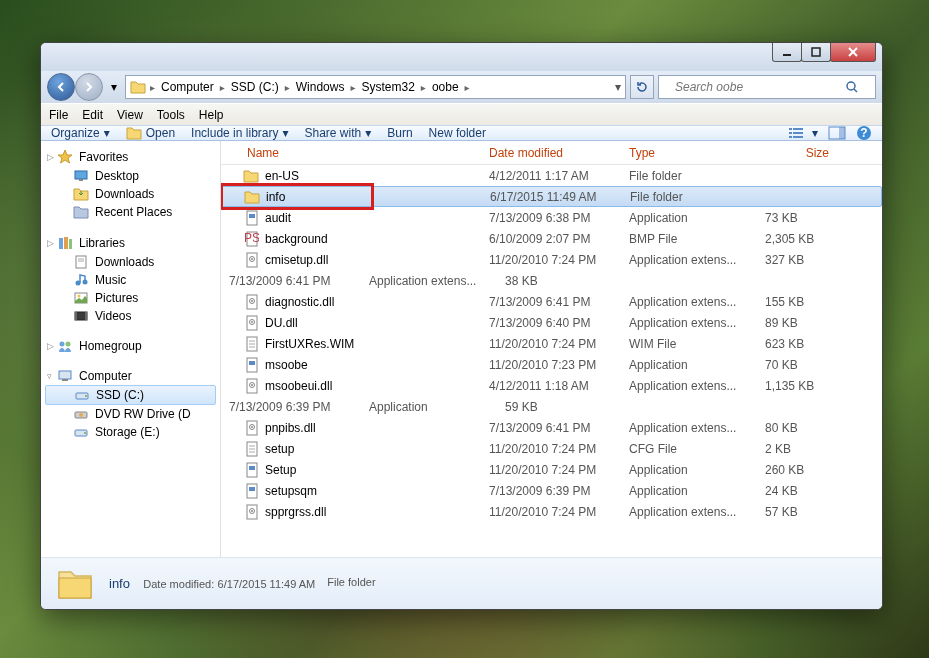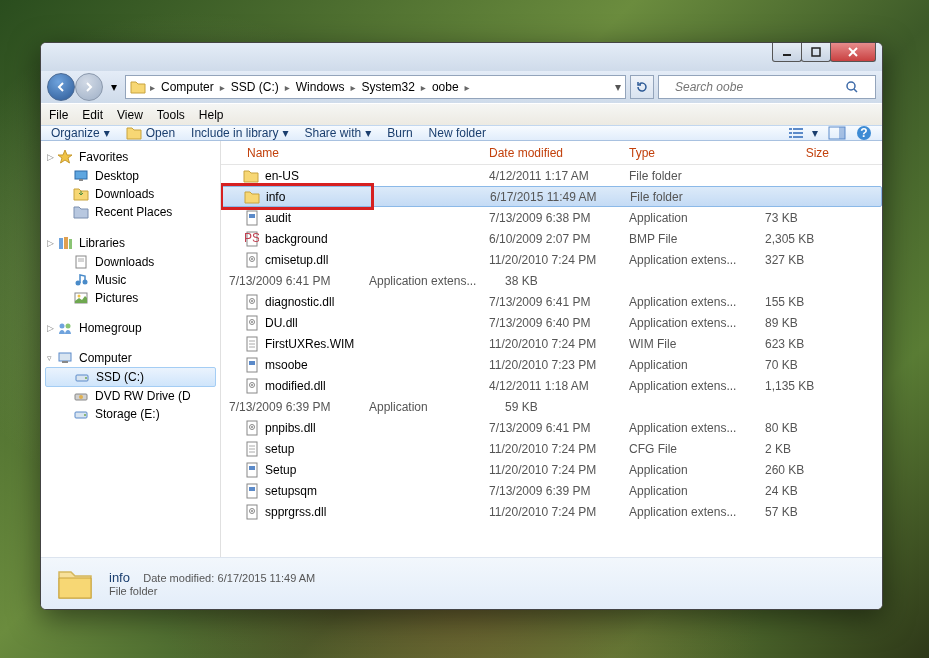--- a/index.html
+++ b/index.html
@@ -61,21 +61,21 @@
 .cell { padding: 0 8px; white-space: nowrap; overflow: hidden; text-overflow: ellipsis; }
 .cell.name { width: 260px; display: flex; align-items: center; gap: 6px; padding-left: 22px; }
 .cell.date { width: 140px; color: #555; }
 .cell.type { width: 136px; color: #555; }
 .cell.size { width: 80px; text-align: left; color: #555; }
 
 .highlight-box { position: absolute; border: 3px solid #d62020; pointer-events: none; }
 
 .detailbar { height: 52px; border-top: 1px solid #dce4ef; background: linear-gradient(#f2f7fc,#e3edf9); display: flex; align-items: center; padding: 0 14px; gap: 14px; }
 .detail-icon { width: 40px; height: 40px; }
-.detail-text { display: flex; flex-direction: column; gap: 0; }
+.detail-text { display: flex; flex-direction: row; gap: 12px; }
 .detail-name { font-size: 13px; color: #1a3e6e; }
 .detail-sub { color: #555; font-size: 11px; }
 
 .ico-folder { width: 16px; height: 14px; }
 .ico-file { width: 14px; height: 16px; }
 
 
 ::-webkit-scrollbar { width: 16px; }
 ::-webkit-scrollbar-track { background: #f0f0f0; }
 ::-webkit-scrollbar-thumb { background: #c7c7c7; border: 1px solid #a9a9a9; }
@@ -275,20 +275,28 @@
             <span>Music</span>
           </div>
         <div class="side-item">
             <svg width="16" height="14">
               <rect x="2" y="2" width="12" height="10" fill="#fff" stroke="#888"></rect>
               <circle cx="6" cy="5" r="1.5" fill="#f0c346"></circle>
               <path d="M2 10l4-3 3 2 3-4 2 2v5H2z" fill="#6fa850"></path>
             </svg>
             <span>Pictures</span>
           </div>
+        <div class="side-item">
+            <svg width="16" height="14">
+              <rect x="2" y="3" width="12" height="8" fill="#3a3a3a" stroke="#222"></rect>
+              <rect x="2" y="3" width="2" height="8" fill="#666"></rect>
+              <rect x="12" y="3" width="2" height="8" fill="#666"></rect>
+            </svg>
+            <span>Videos</span>
+          </div>
       </div>
       <div class="side-group">
         <div class="side-head">
             <span class="tree-glyph">▷</span>
             <svg width="16" height="14">
               <circle cx="5" cy="5" r="2.5" fill="#6fa3dd"></circle>
               <circle cx="11" cy="5" r="2.5" fill="#8ac474"></circle>
               <path d="M2 13c0-2 1.5-4 3-4s3 2 3 4M8 13c0-2 1.5-4 3-4s3 2 3 4" fill="#6fa3dd"></path>
             </svg>
             <span>Homegroup</span>
@@ -471,21 +479,21 @@
           </div>
           <div class="row">
             <div class="cell name">
               <span class="icon-box">
                 <svg class="ico-file" viewBox="0 0 14 16">
                   <rect x="2" y="1" width="10" height="14" fill="#fff" stroke="#888"></rect>
                   <circle cx="7" cy="7" r="2.5" fill="none" stroke="#888"></circle>
                   <circle cx="7" cy="7" r="1" fill="#888"></circle>
                 </svg>
               </span>
-              <span>modified.dll</span>
+              <span>msoobeui.dll</span>
             </div>
             <div class="cell date">4/12/2011 1:18 AM</div>
             <div class="cell type">Application extens...</div>
             <div class="cell size">1,135 KB</div>
           </div>
           <div class="row">
             <div class="cell date">7/13/2009 6:39 PM</div>
             <div class="cell type">Application</div>
             <div class="cell size">59 KB</div>
           </div>

